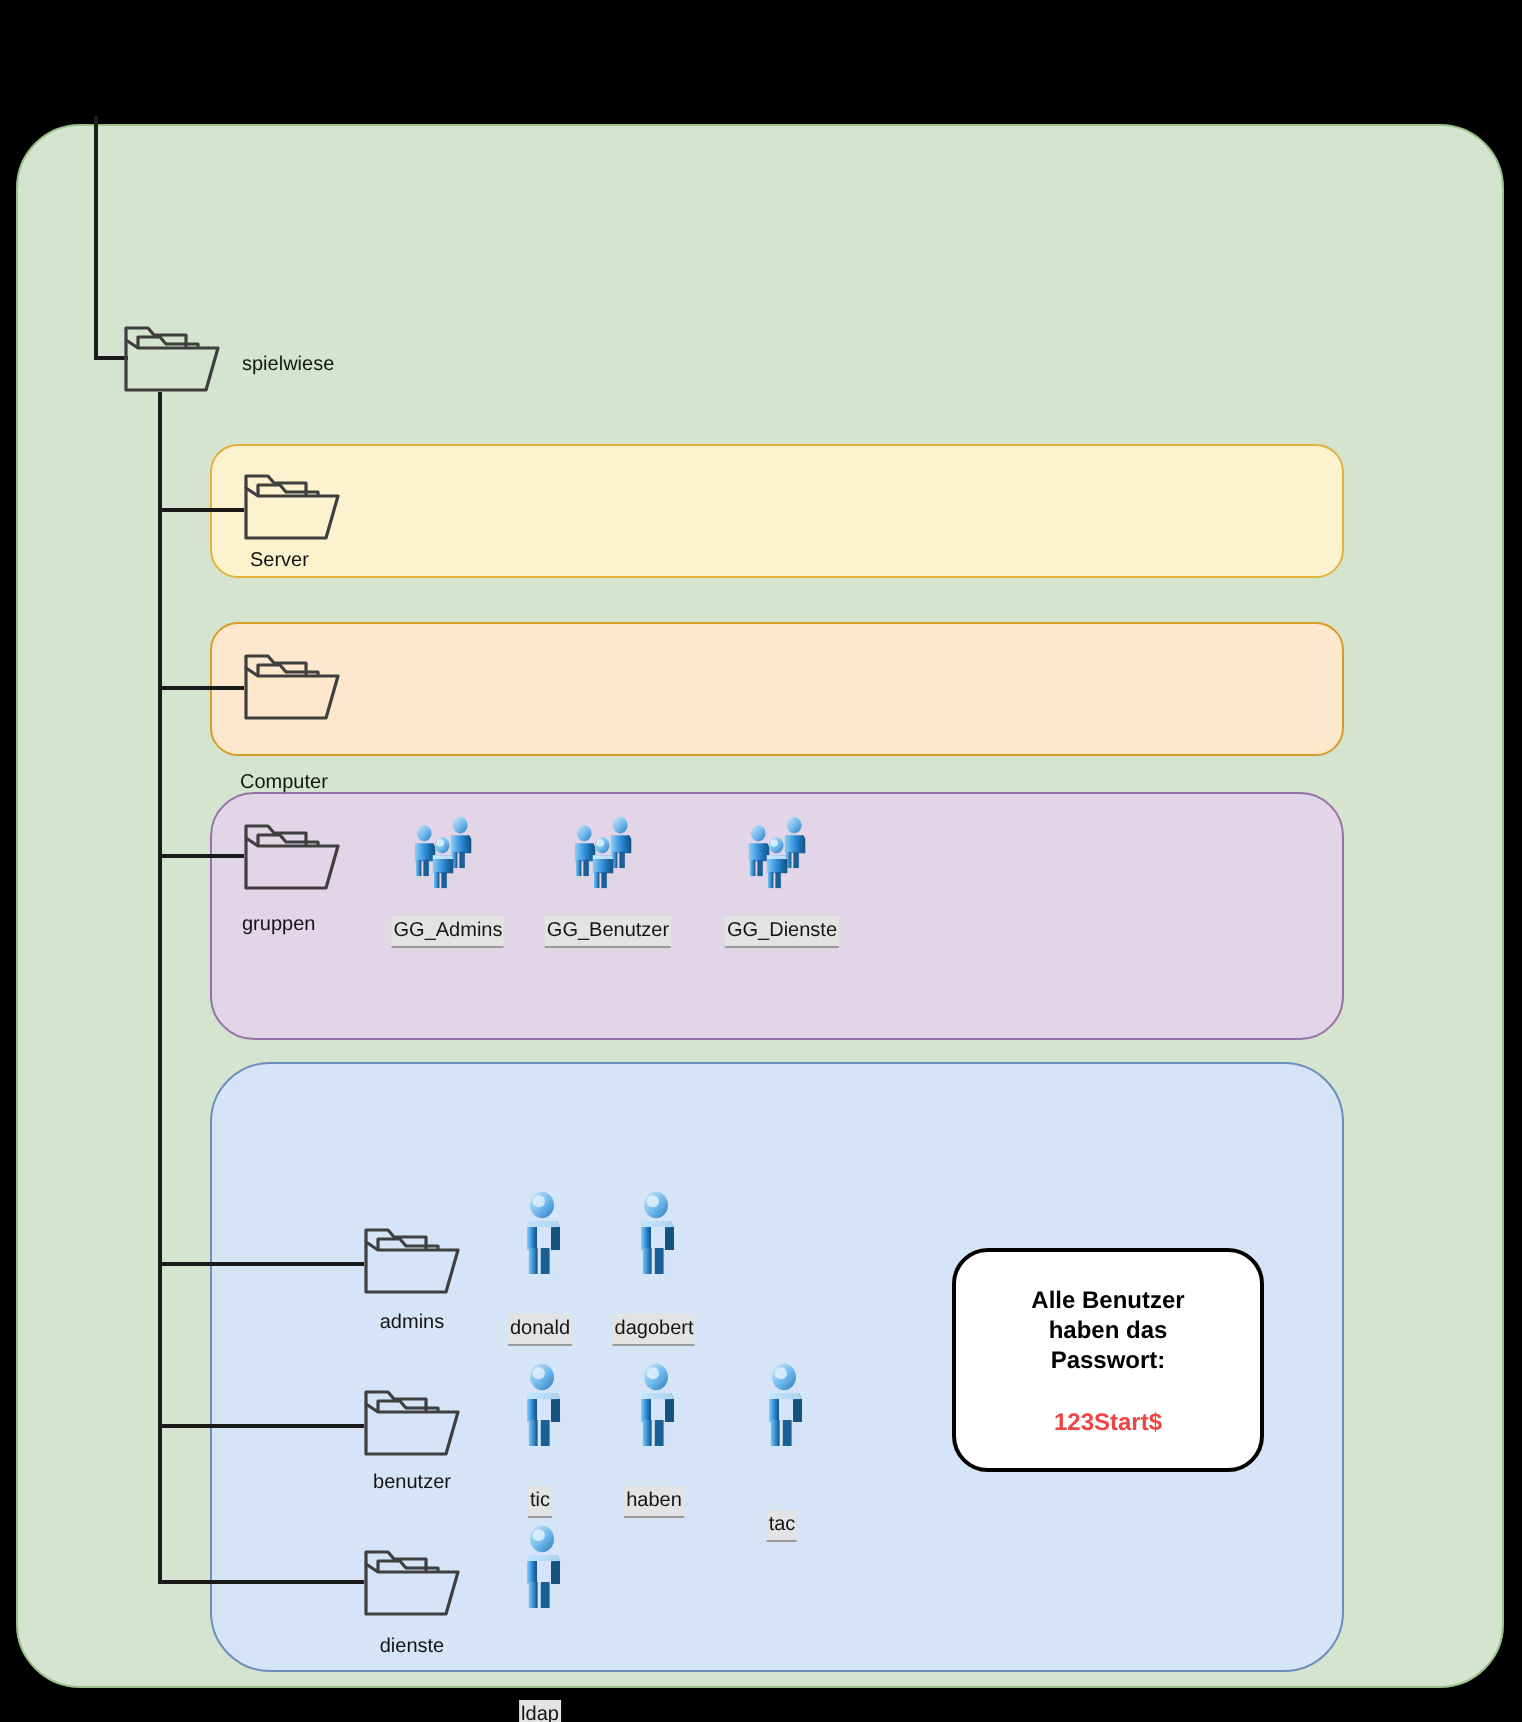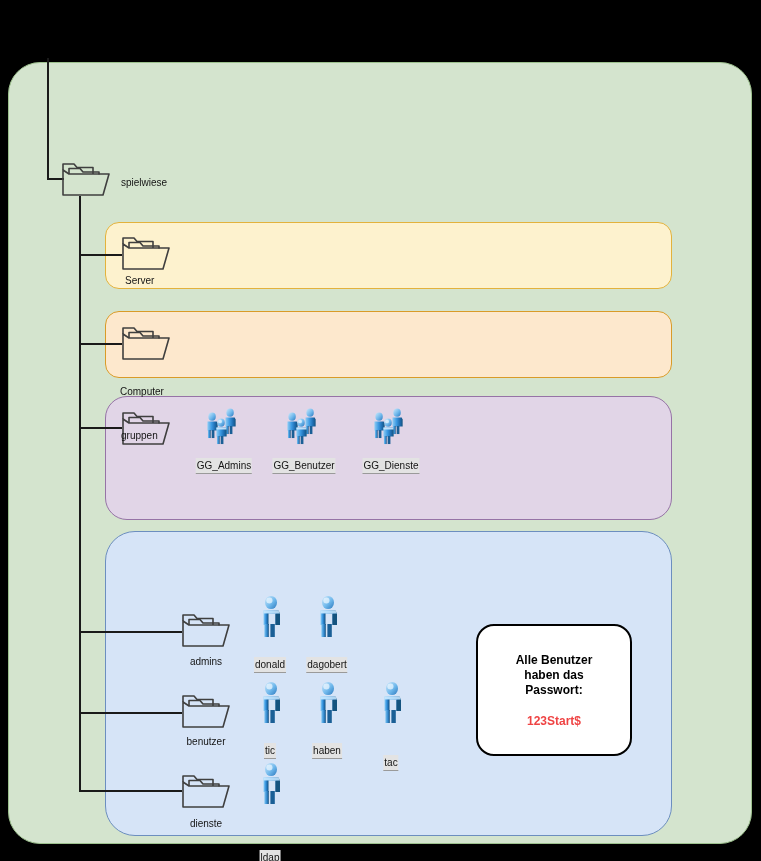--- a/index.html
+++ b/index.html
@@ -82,21 +82,21 @@
   .lbl.center { transform: translateX(-50%); text-align: center; }
   .lbl.sel {
     background: #e3e3e3;
     border-bottom: 1px solid #9a9a9a;
     padding: 0 1px;
   }
 
   
   #note {
     position: absolute;
-    left: 476px; top: 624px; width: 156px; height: 132px;
+    left: 476px; top: 624px; width: 156px; height: 112px;
     background: #ffffff;
     border: 2px solid #000000;
     border-radius: 18px;
     display: flex;
     flex-direction: column;
     align-items: center;
     justify-content: center;
     padding: 6px 25px;
   }
   #note .nt {
@@ -216,21 +216,21 @@
         <use href="#g-folder"></use>
       </svg>
   </div>
   <div class="lbl" style="left:120px; top:364px;margin-top:20px;">Computer</div>
 
   <div class="folder" style="left:120px; top:407px;">
     <svg viewBox="0 0 52 40">
         <use href="#g-folder"></use>
       </svg>
   </div>
-  <div class="lbl" style="left:121px; top:428px;">gruppen</div>
+  <div class="lbl" style="left:121px; top:455px;">gruppen</div>
 
   <div class="group" style="left:204px; top:406px;">
     <svg viewBox="0 0 40 42">
         <use href="#g-group"></use>
       </svg>
   </div>
   <div class="lbl center sel" style="left:224px; top:458px;">GG_Admins</div>
 
   <div class="group" style="left:284px; top:406px;">
     <svg viewBox="0 0 40 42">

